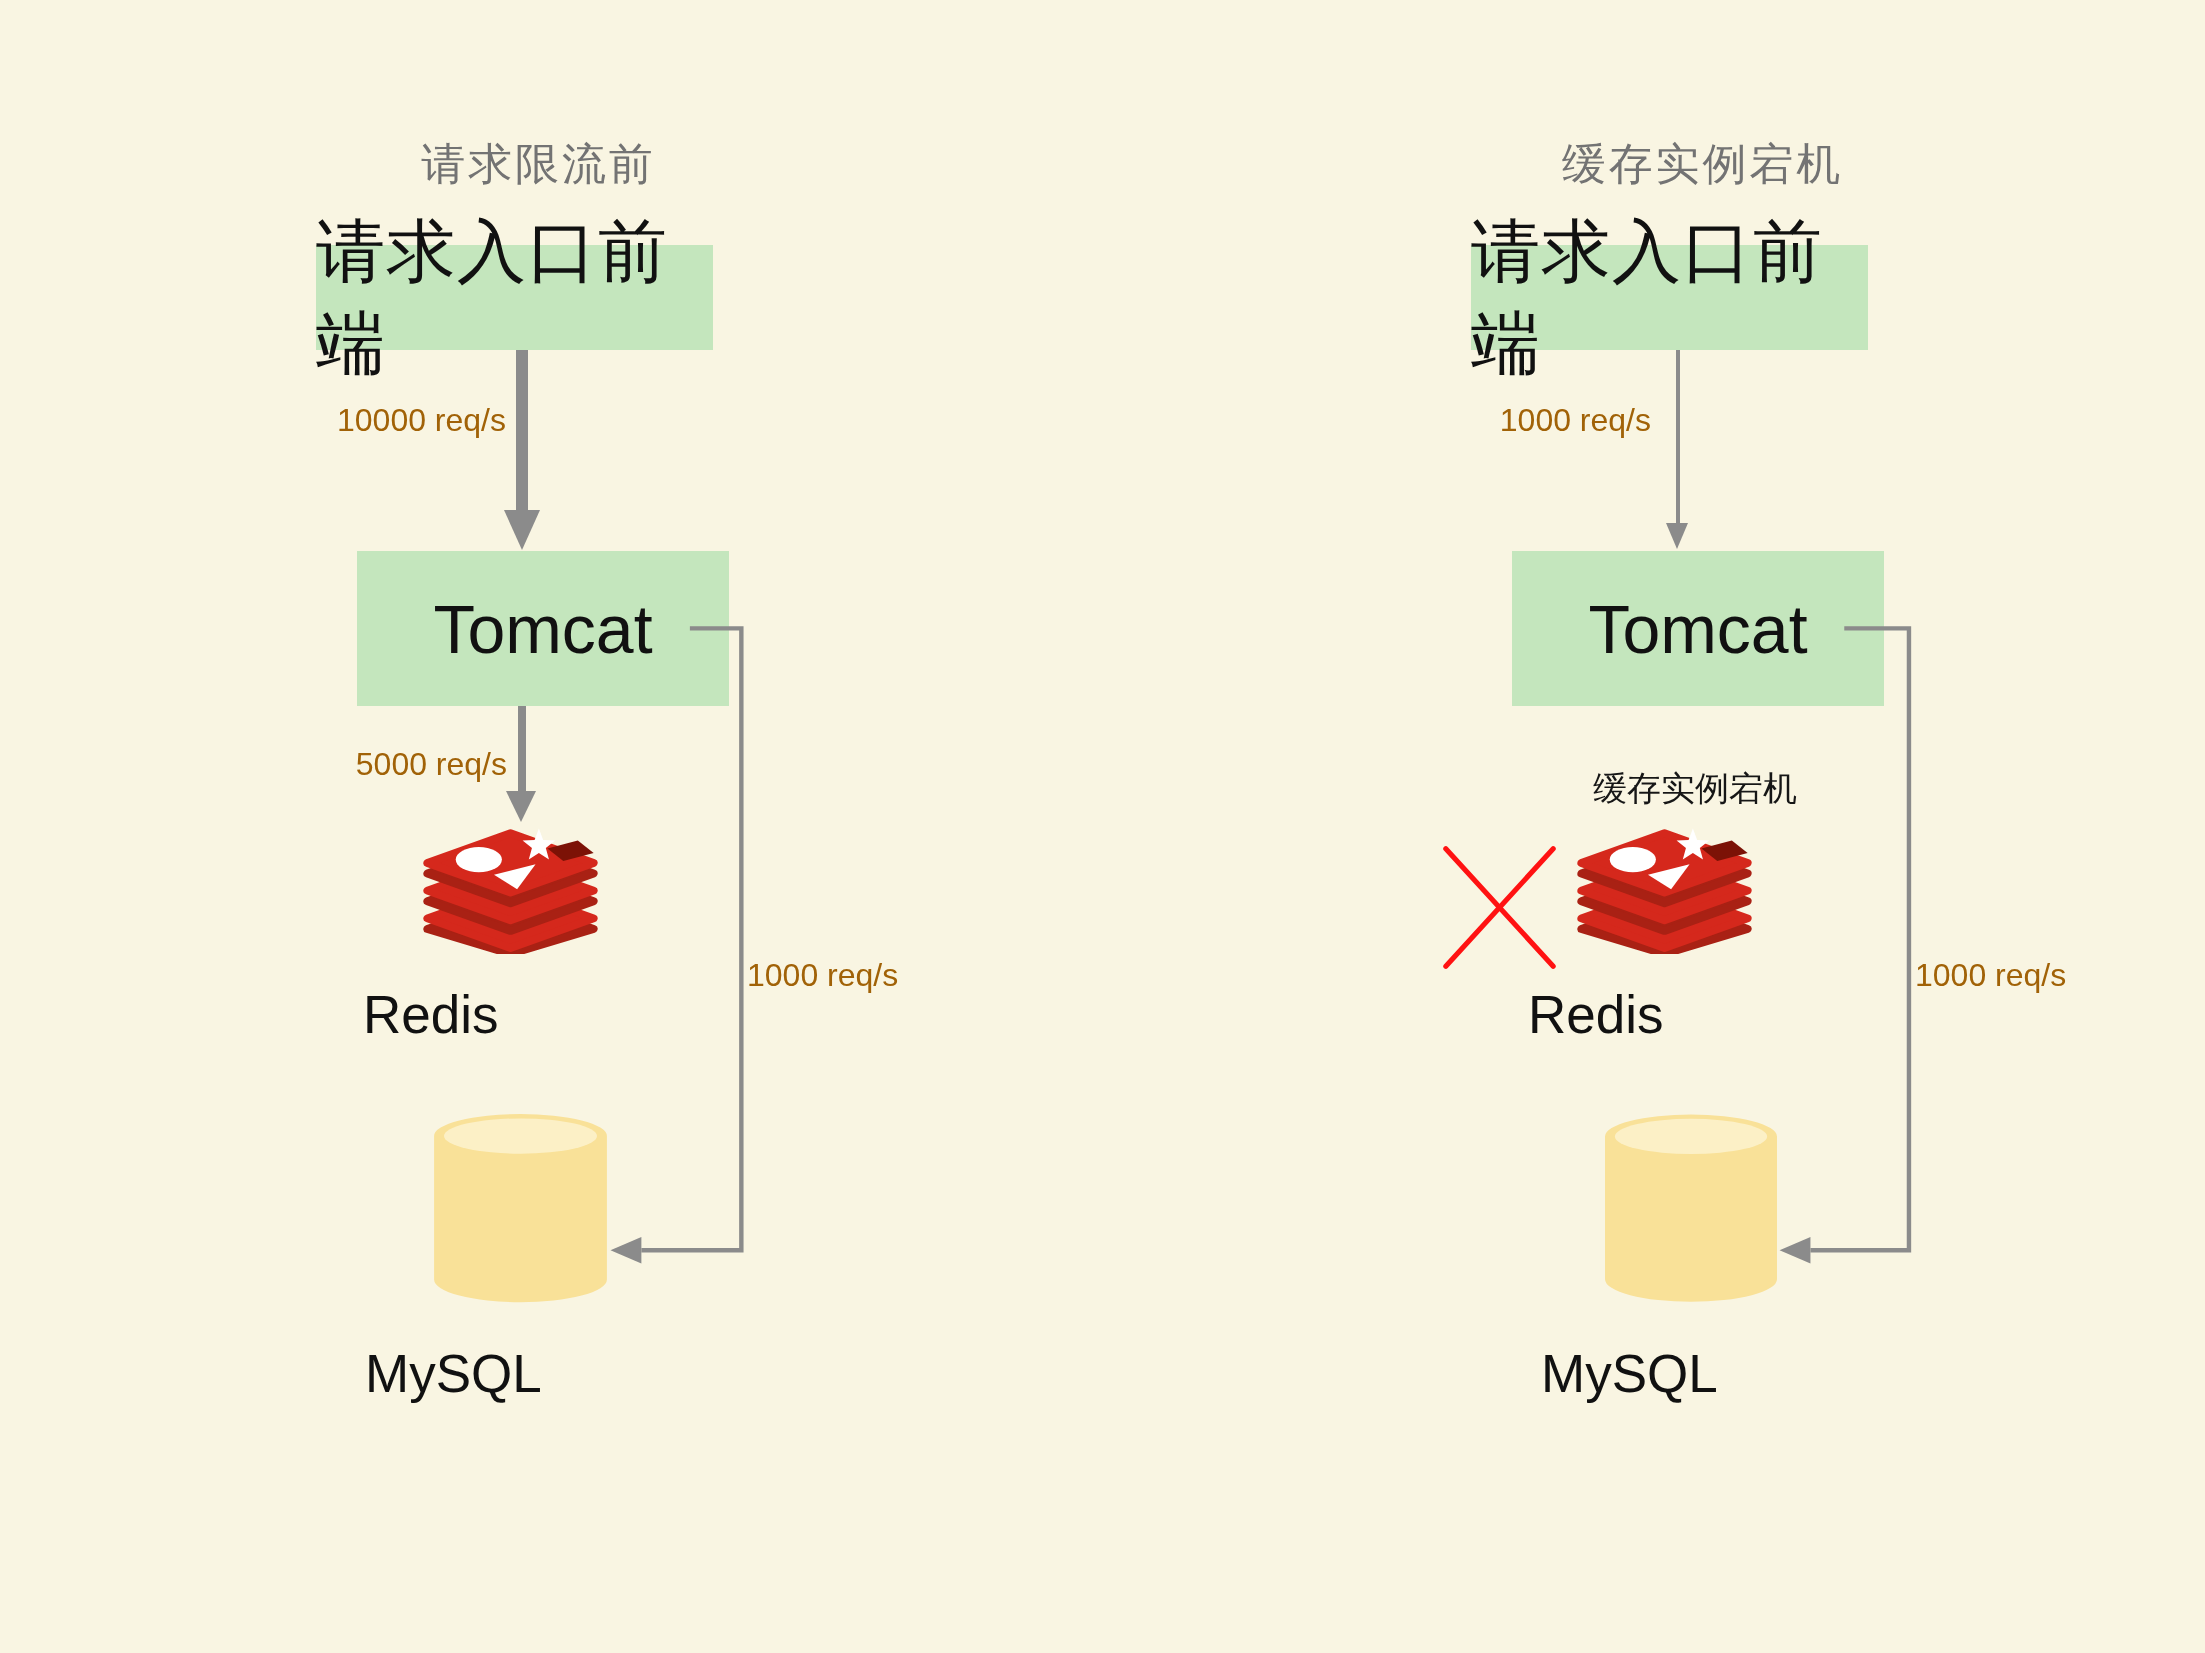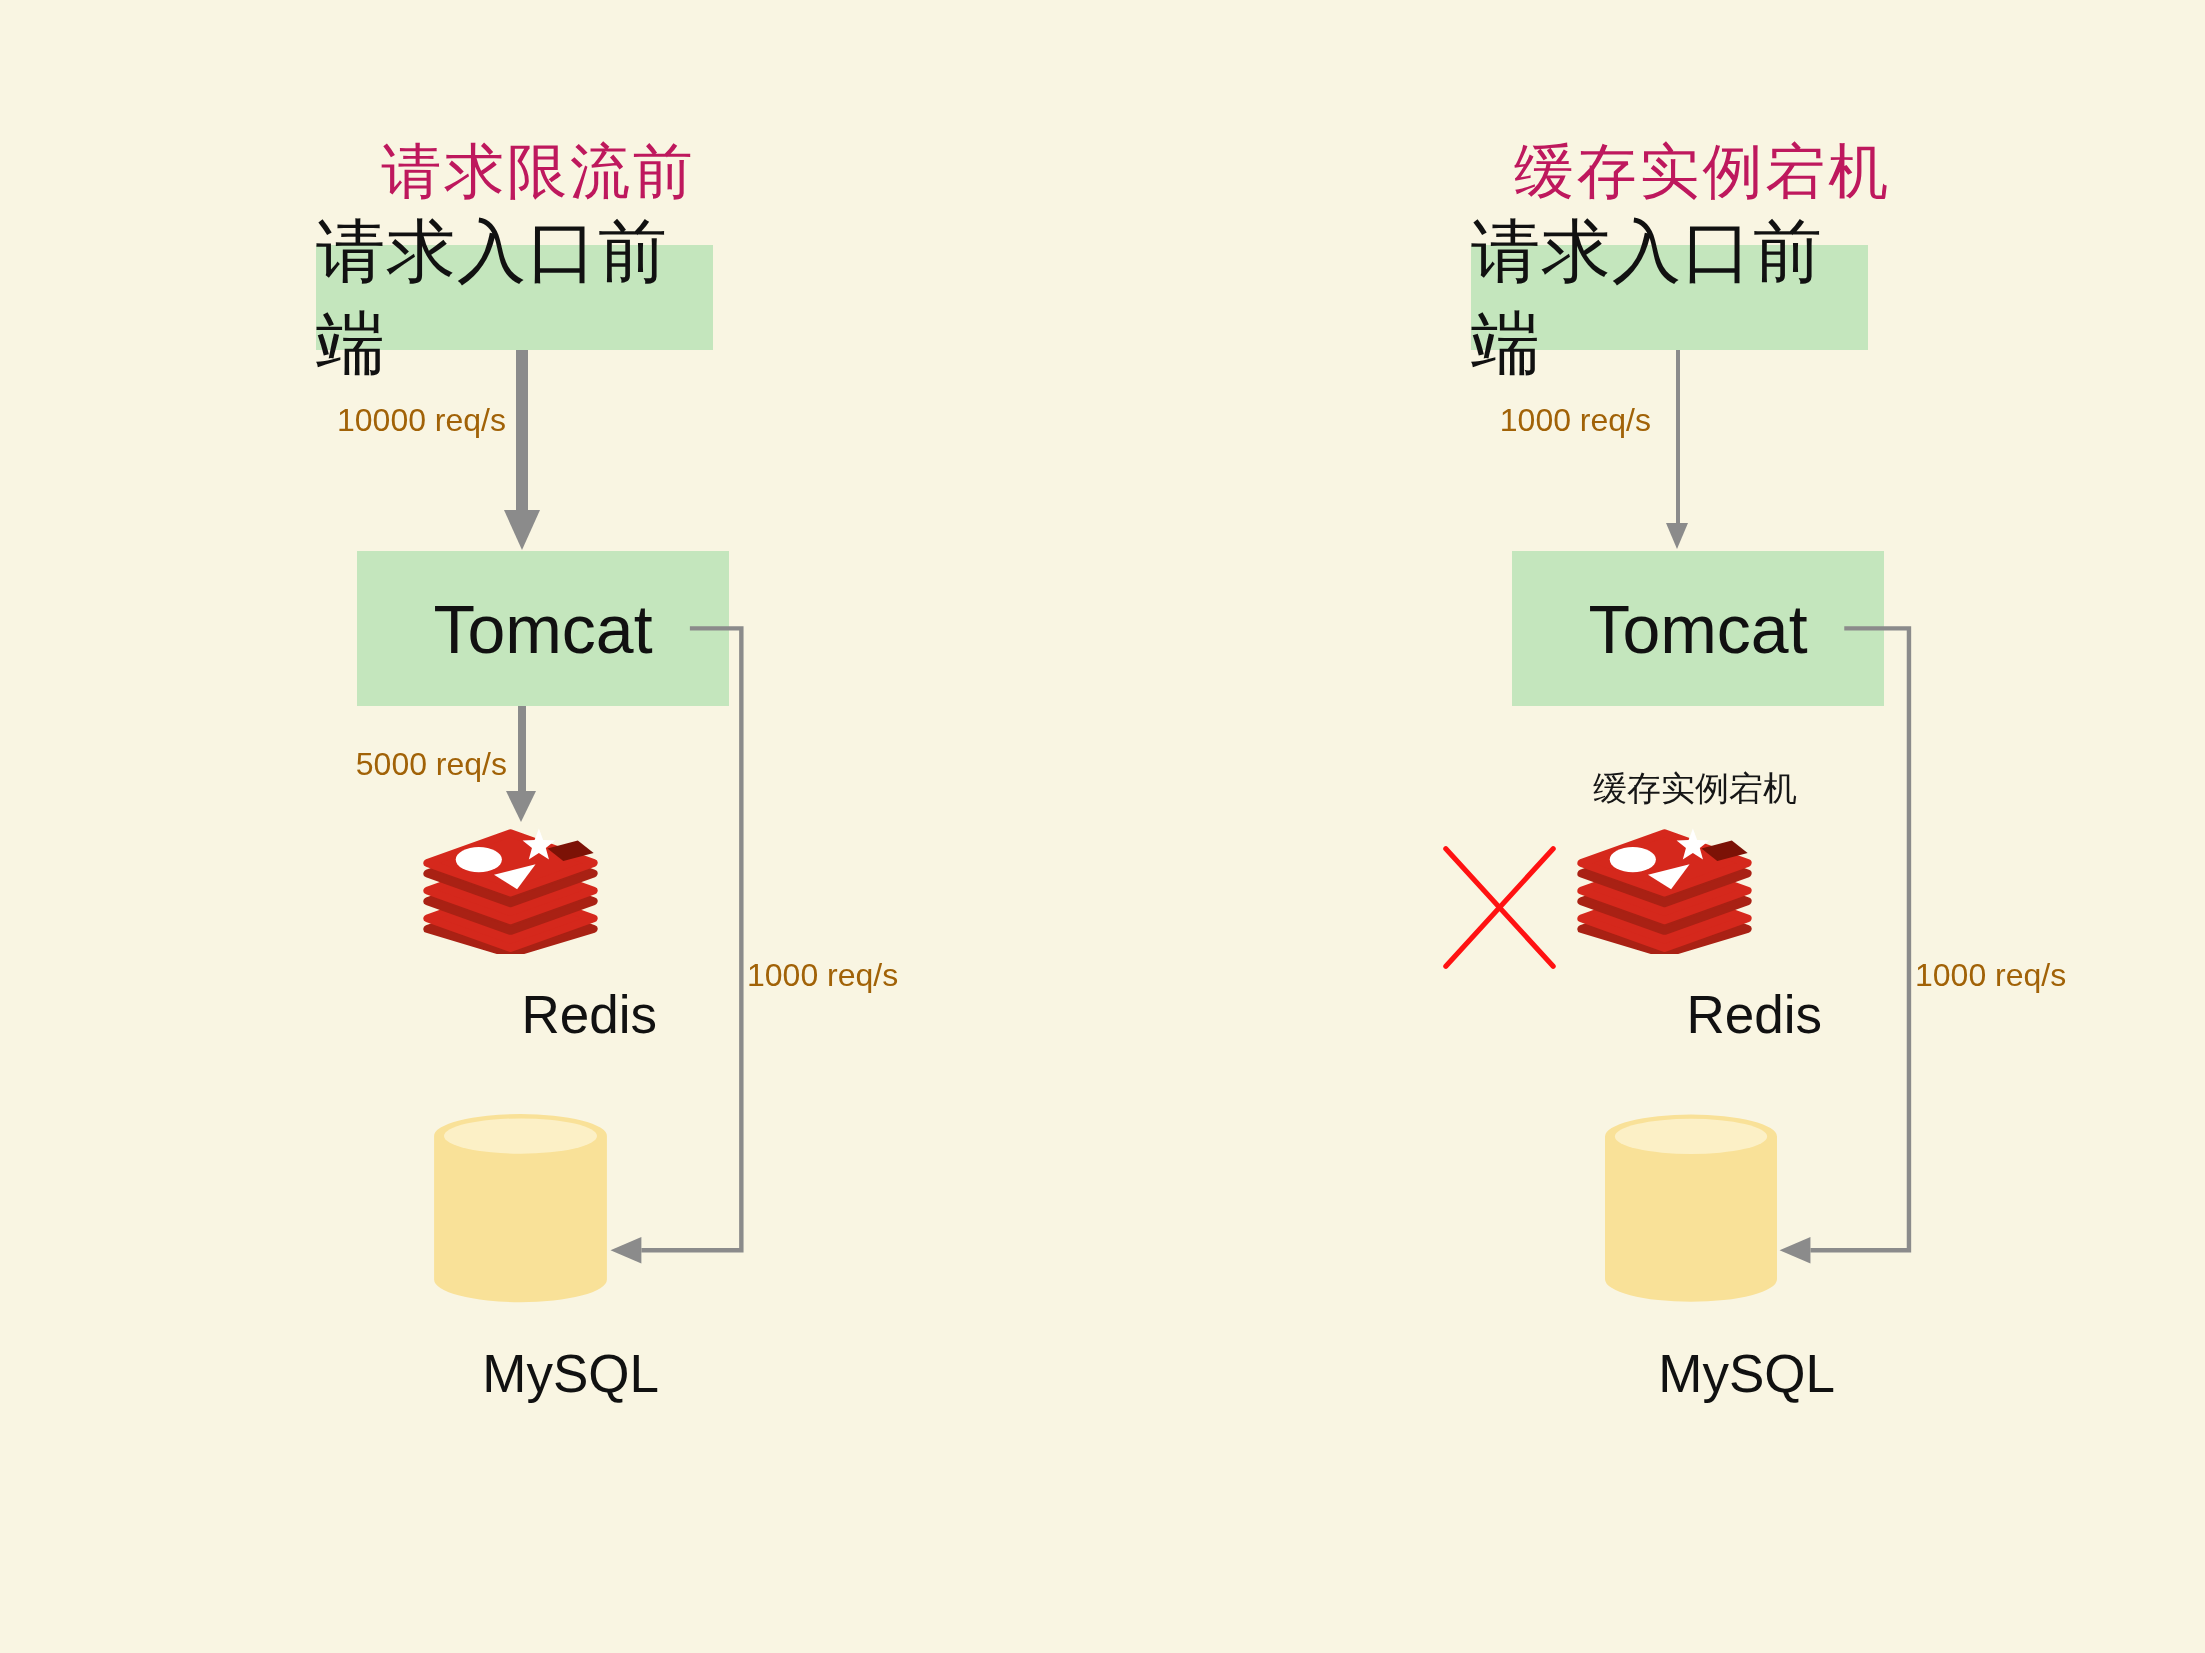--- a/index.html
+++ b/index.html
@@ -12,25 +12,25 @@
     width: 2205px;
     height: 1654px;
     background: #F9F5E2;
     overflow: hidden;
     color: #161616;
   }
   .abs { position: absolute; }
 
   .col-title {
     width: 441px;
-    font-size: 60px;
+    font-size: 44px;
     line-height: 1;
     text-align: center;
     letter-spacing: 2.9px;
-    color: #be185d;
+    color: #737373;
   }
   .node-box {
     background: #C4E6BD;
     display: flex;
     align-items: center;
     justify-content: center;
     color: #111;
   }
   .entry-box { width: 397px; height: 105px; font-size: 69px; letter-spacing: 1.5px; }
   .tomcat-box { width: 372px; height: 155px; font-size: 68px; }
@@ -41,21 +41,21 @@
     white-space: nowrap;
     color: #a16207;
   }
   .rate-right { width: 331px; text-align: right; }
   .rate-left  { width: 331px; text-align: left; }
 
   .node-label {
     width: 294px;
     font-size: 53px;
     line-height: 1;
-    text-align: right;
+    text-align: left;
     color: #111;
   }
   .note-label {
     width: 368px;
     font-size: 34px;
     line-height: 1.1;
     text-align: center;
     color: #161616;
   }
 

